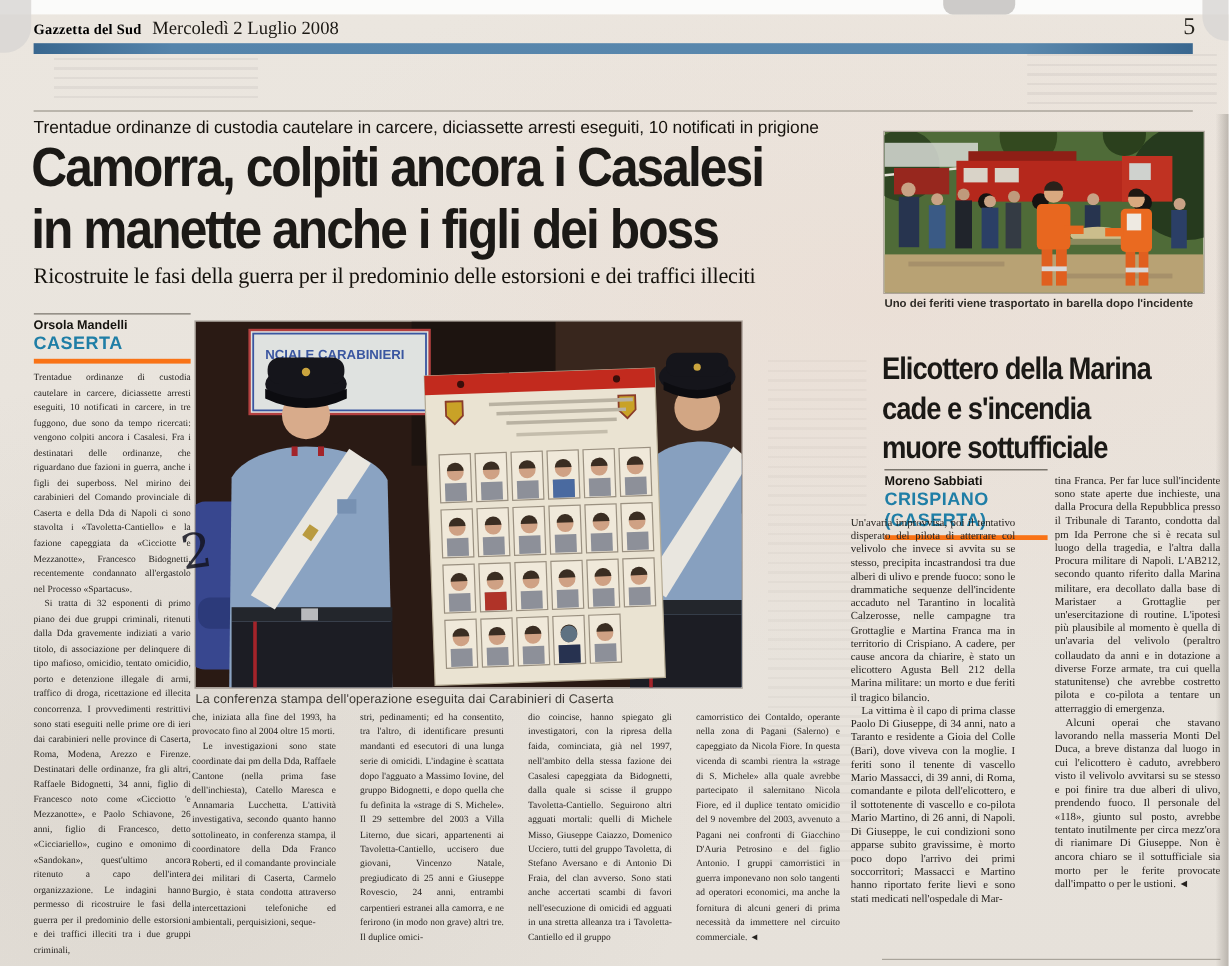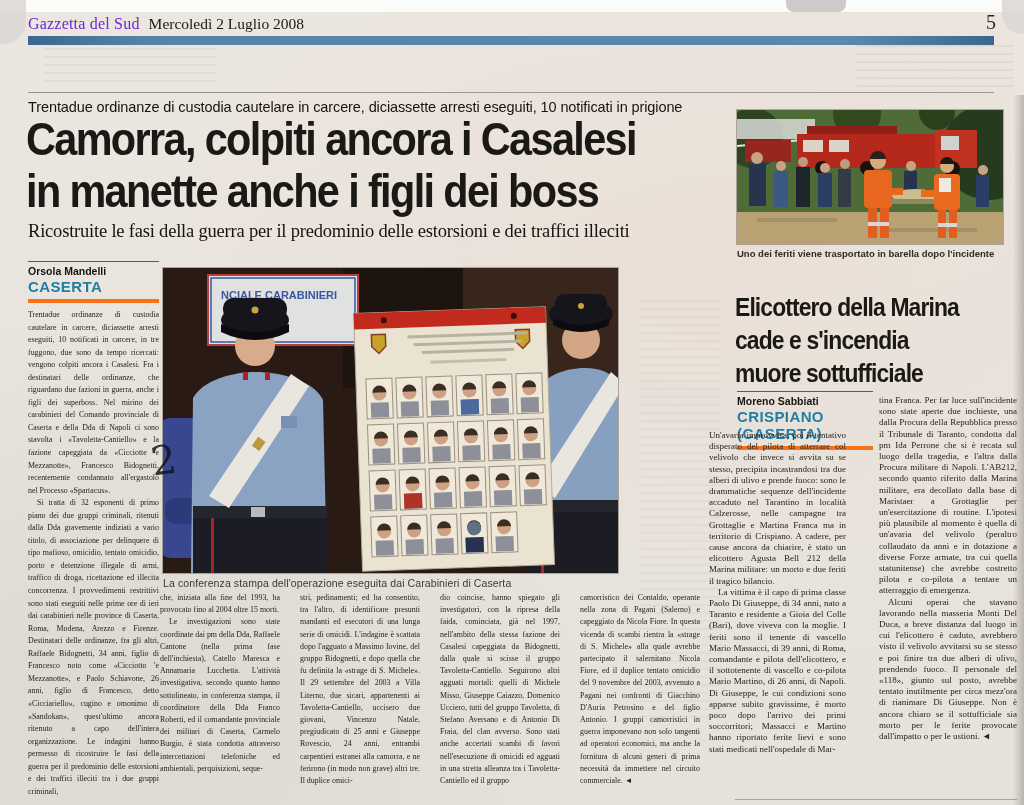--- a/index.html
+++ b/index.html
@@ -15,21 +15,21 @@
   #corner-tl{left:0;top:0;width:26px;height:44px;border-radius:0 0 22px 0;opacity:.8;}
   #corner-tr{right:0;top:0;width:22px;height:34px;border-radius:0 0 0 20px;opacity:.8;}
   #top-smudge{position:absolute;left:786px;top:0;width:60px;height:12px;background:#b9b7b4;opacity:.7;border-radius:0 0 8px 8px;}
   .edge-shadow{position:absolute;right:0;top:95px;bottom:0;width:11px;
     background:linear-gradient(90deg,transparent,rgba(118,112,104,.40));}
   .ghost{position:absolute;opacity:.10;filter:blur(.6px);pointer-events:none;
     background:repeating-linear-gradient(180deg, rgba(40,40,45,.55) 0 2px, transparent 2px 8px);}
 
   
   #masthead-row{position:absolute;left:28px;top:15px;white-space:nowrap;}
-  #masthead{font-weight:normal;font-size:16px;letter-spacing:.2px;color:#6d28d9;}
+  #masthead{font-weight:bold;font-size:12px;letter-spacing:.2px;color:#000000;}
   #issue-date{font-size:15.5px;margin-left:9px;color:#1b1813;}
   #page-number{position:absolute;right:28px;top:11px;font-size:20px;color:#2a2721;}
   #blue-bar{position:absolute;left:28px;top:36px;width:966px;height:9px;
     background:linear-gradient(90deg,#39678f,#5584ab 12%,#5b89ae 85%,#39678f);}
   #section-title{position:absolute;left:0;top:45px;width:100%;text-align:center;
     font-size:37px;font-weight:bold;color:#1d4064;letter-spacing:.5px;}
   #header-rule{position:absolute;left:28px;top:92px;width:966px;border-top:1px solid #9a958c;}
 
   
   #lead-kicker{position:absolute;left:28px;top:99px;width:720px;

